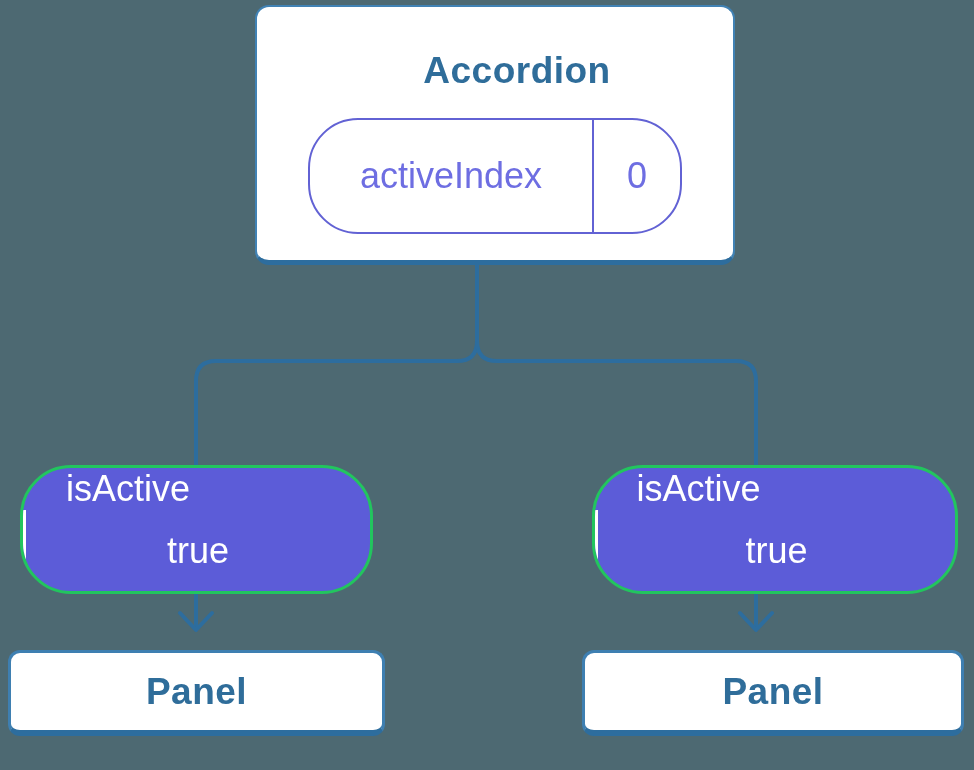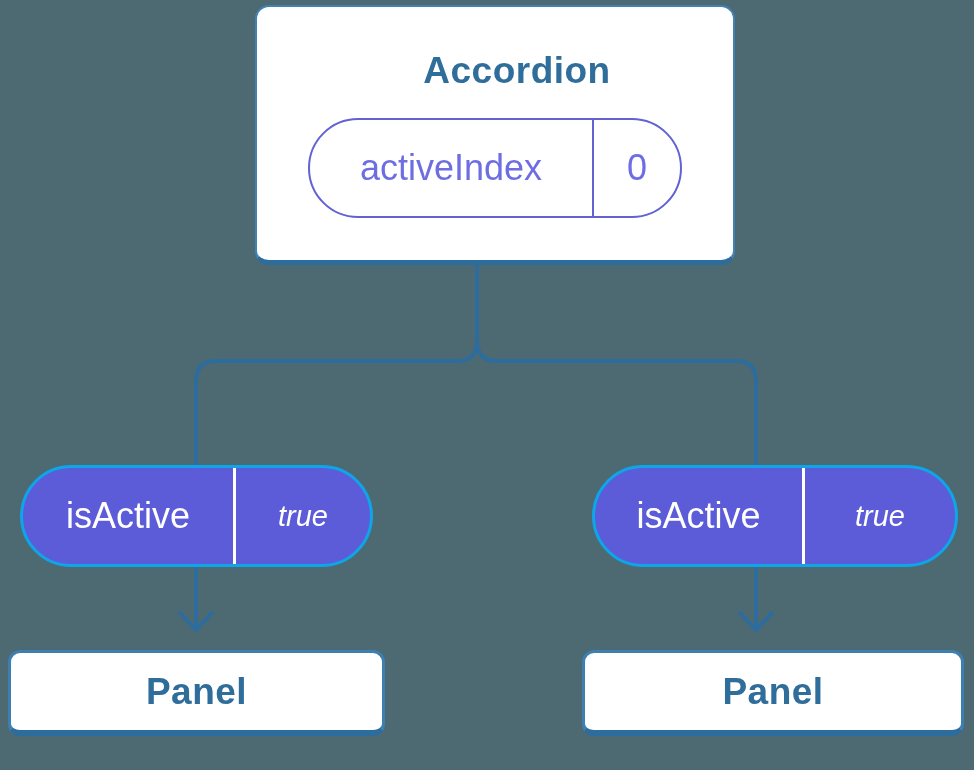--- a/index.html
+++ b/index.html
@@ -43,21 +43,21 @@
     color: #2F6D9A;
     letter-spacing: 0.5px;
     padding-left: 44px;
   }
   
   .state-pill {
     position: absolute;
     left: 51px;
     top: 111px;
     width: 374px;
-    height: 100px;
+    height: 116px;
     box-sizing: border-box;
     background: #FFFFFF;
     border: 2px solid #6262D4;
     border-radius: 50px;
     display: flex;
     overflow: hidden;
   }
   .state-pill .pill-label {
     width: 282px;
     display: flex;
@@ -72,48 +72,48 @@
     display: flex;
     align-items: center;
     justify-content: center;
     font-size: 36px;
     color: #6E6EE2;
   }
   
   .prop-pill {
     position: absolute;
     top: 465px;
-    height: 102px;
+    height: 129px;
     box-sizing: border-box;
     background: #5C5CD8;
-    border: 3px solid #0ea5e9;
+    border: 3px solid #22c55e;
     border-radius: 51px;
     display: flex;
     overflow: hidden;
+    flex-direction: column;
   }
   .prop-pill.left  { left: 20px;  width: 353px; }
   .prop-pill.right { left: 592px; width: 366px; }
   .prop-pill .pill-label {
     display: flex;
     align-items: center;
     justify-content: center;
     font-size: 36px;
     color: #FFFFFF;
   }
   .prop-pill.left  .pill-label { width: 210px; }
   .prop-pill.right .pill-label { width: 207px; }
   .prop-pill .pill-value {
     flex: 1;
     border-left: 3px solid #FFFFFF;
     display: flex;
     align-items: center;
     justify-content: center;
-    font-size: 29px;
+    font-size: 36px;
     color: #FFFFFF;
-    font-style: italic;
   }
   
   .panel-node {
     position: absolute;
     top: 650px;
     height: 86px;
     box-sizing: border-box;
     background: #FFFFFF;
     border: 3px solid #3E7FB1;
     border-bottom: 6px solid #2D6D9E;

